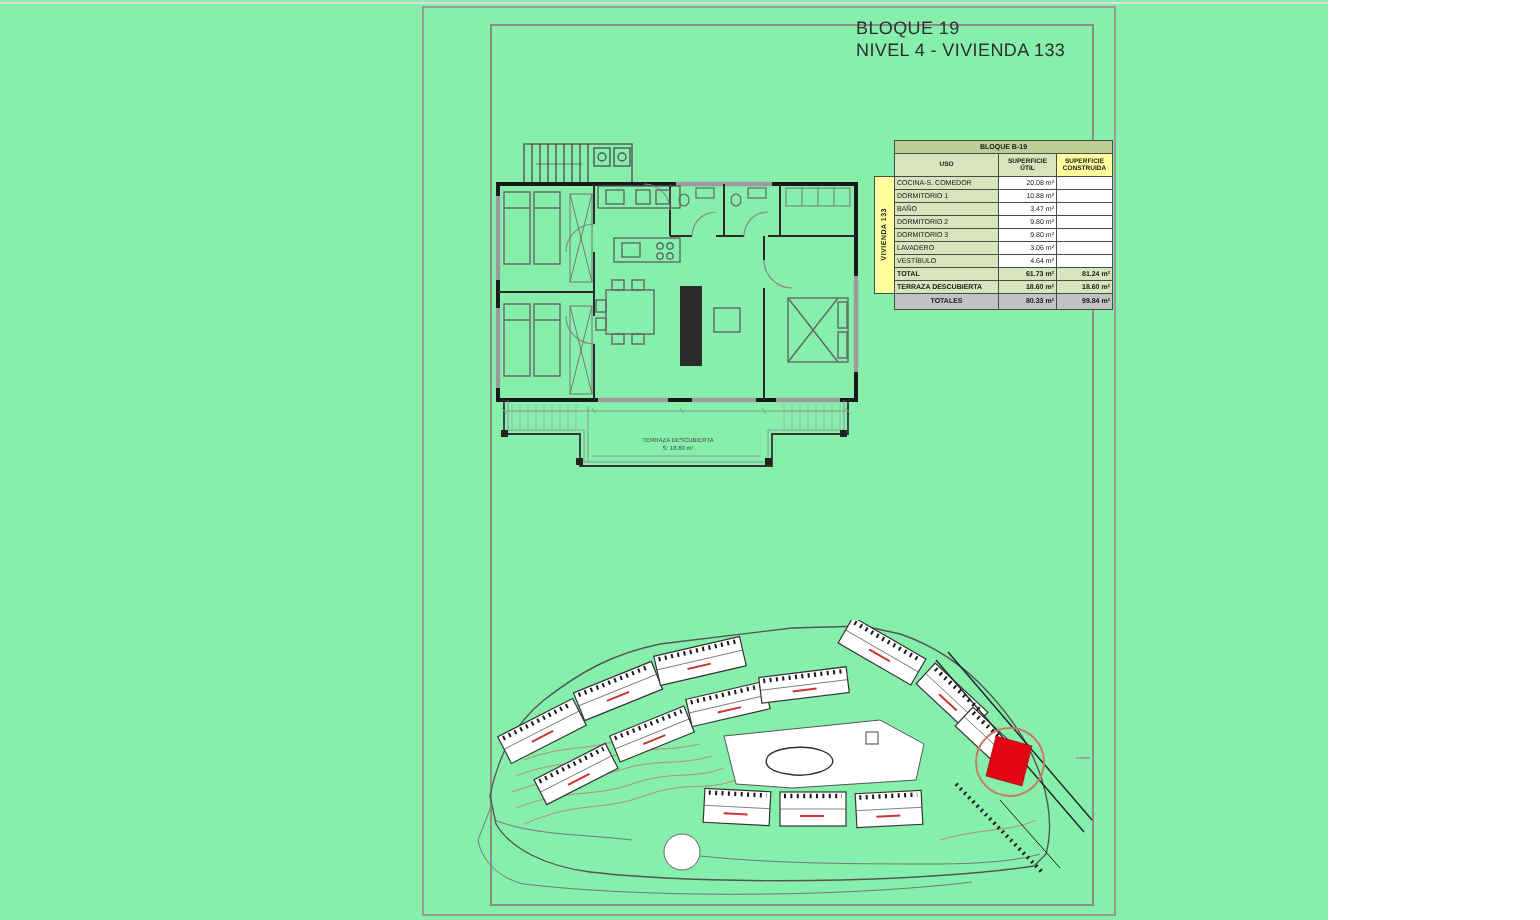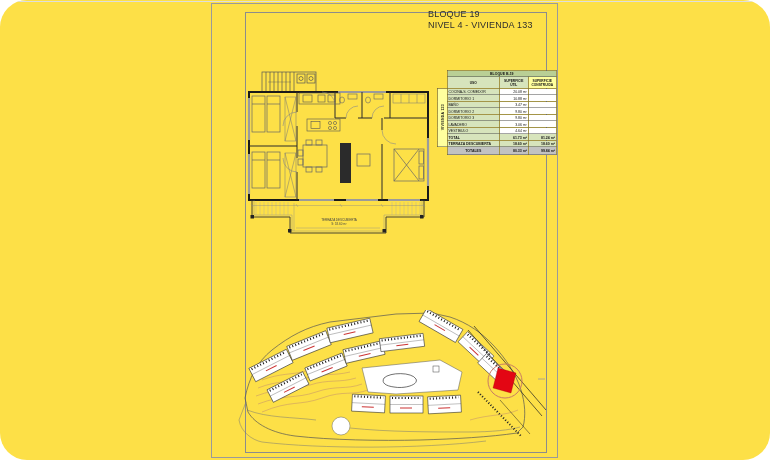--- a/index.html
+++ b/index.html
@@ -1,17 +1,17 @@
 <!DOCTYPE html>
 <html><head>
 <meta charset="utf-8">
 <style>
   html,body{margin:0;padding:0;background:#fff;}
-  .canvas{position:relative;width:770px;height:460px;background:#fde047;overflow:hidden;
-          font-family:"Liberation Sans",sans-serif;color:#222;border-radius:27px;}
+  .canvas{position:relative;width:664px;height:460px;background:#86efac;overflow:hidden;
+          font-family:"Liberation Sans",sans-serif;color:#222;}
   .top-edge{position:absolute;left:0;top:1px;width:770px;height:1px;background:#dedede;}
   .outer-frame{position:absolute;left:211px;top:3px;width:345px;height:453px;border:1px solid #9a9a9a;}
   .inner-frame{position:absolute;left:245px;top:12px;width:300px;height:439px;border:1px solid #8c8c8c;}
   .title-block{position:absolute;left:428px;top:9px;font-size:9px;line-height:10.5px;color:#2e2e2e;letter-spacing:.2px;}
   .floor-plan{position:absolute;left:246px;top:58px;}
   .site-plan{position:absolute;left:238px;top:310px;}
   
   .area-table-wrap{position:absolute;left:437px;top:70px;transform:scale(0.5);transform-origin:0 0;}
   table.areas{border-collapse:collapse;table-layout:fixed;width:238px;font-size:7px;color:#161616;}
   table.areas td{border:1px solid #4a4a4a;padding:0 2px;height:12px;overflow:hidden;white-space:nowrap;}

